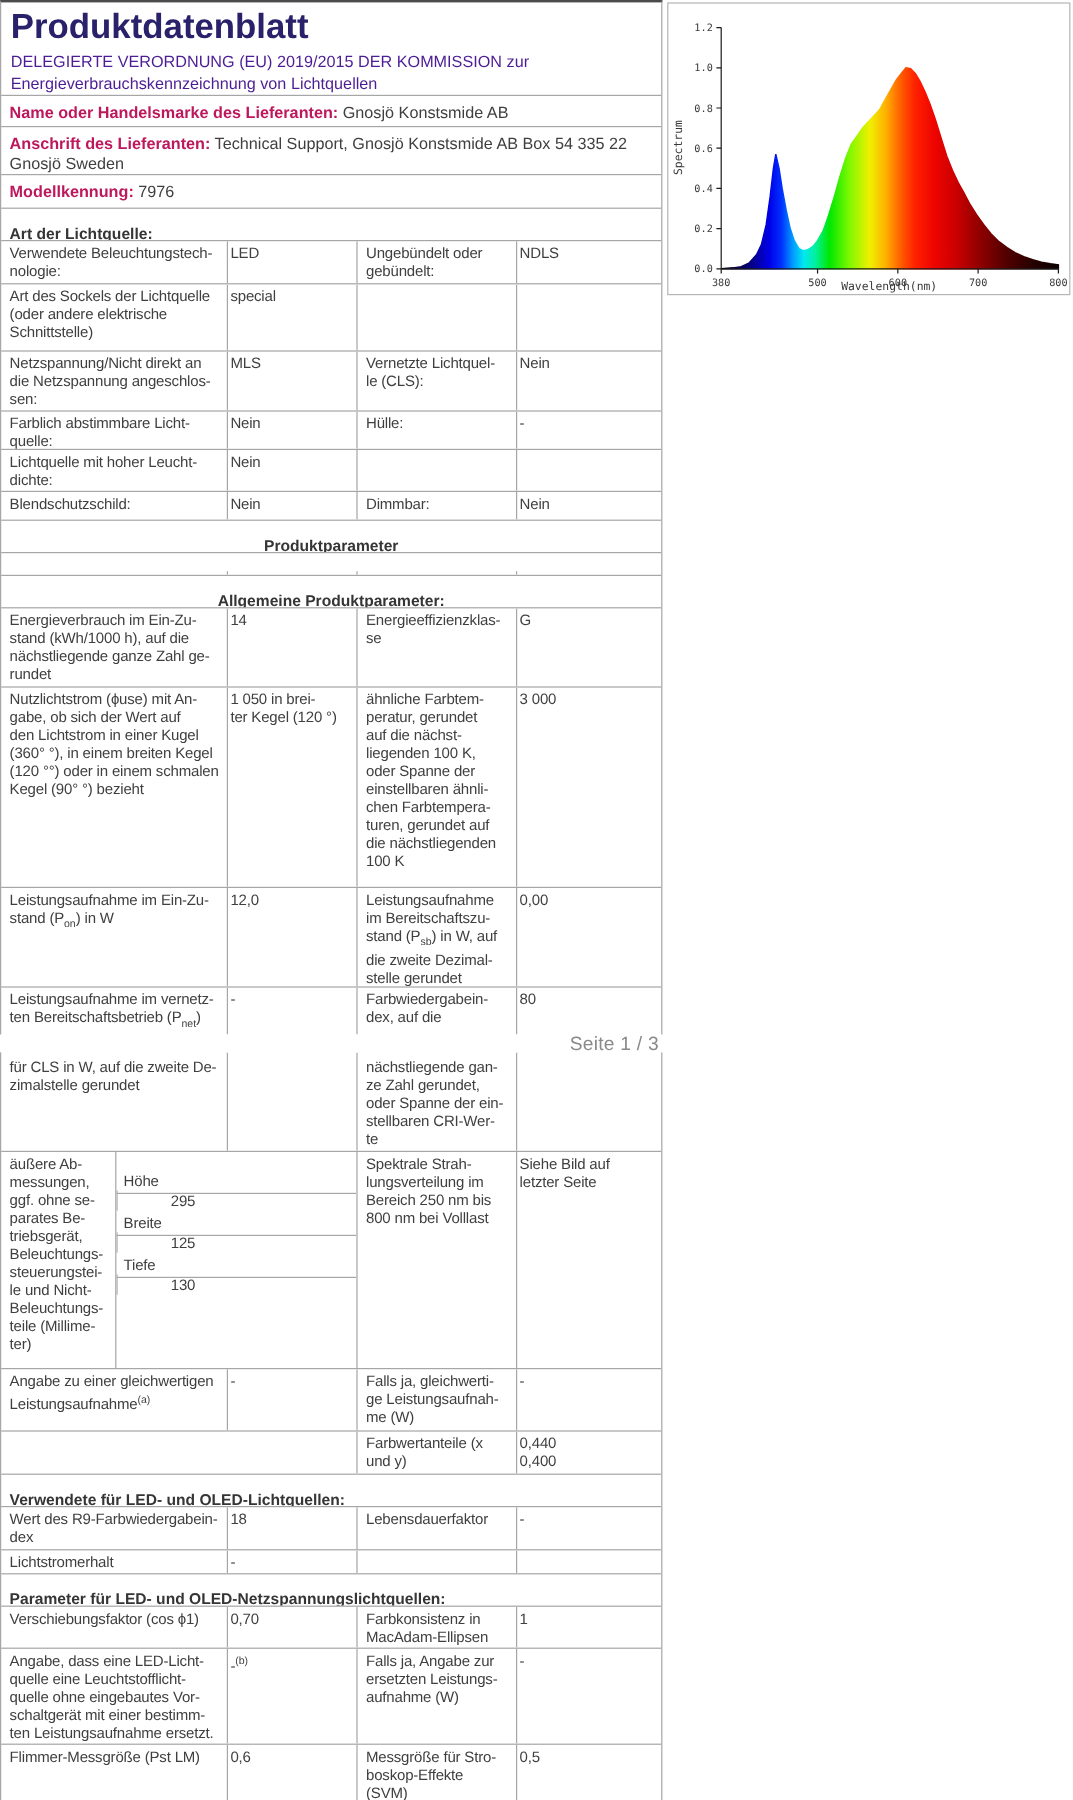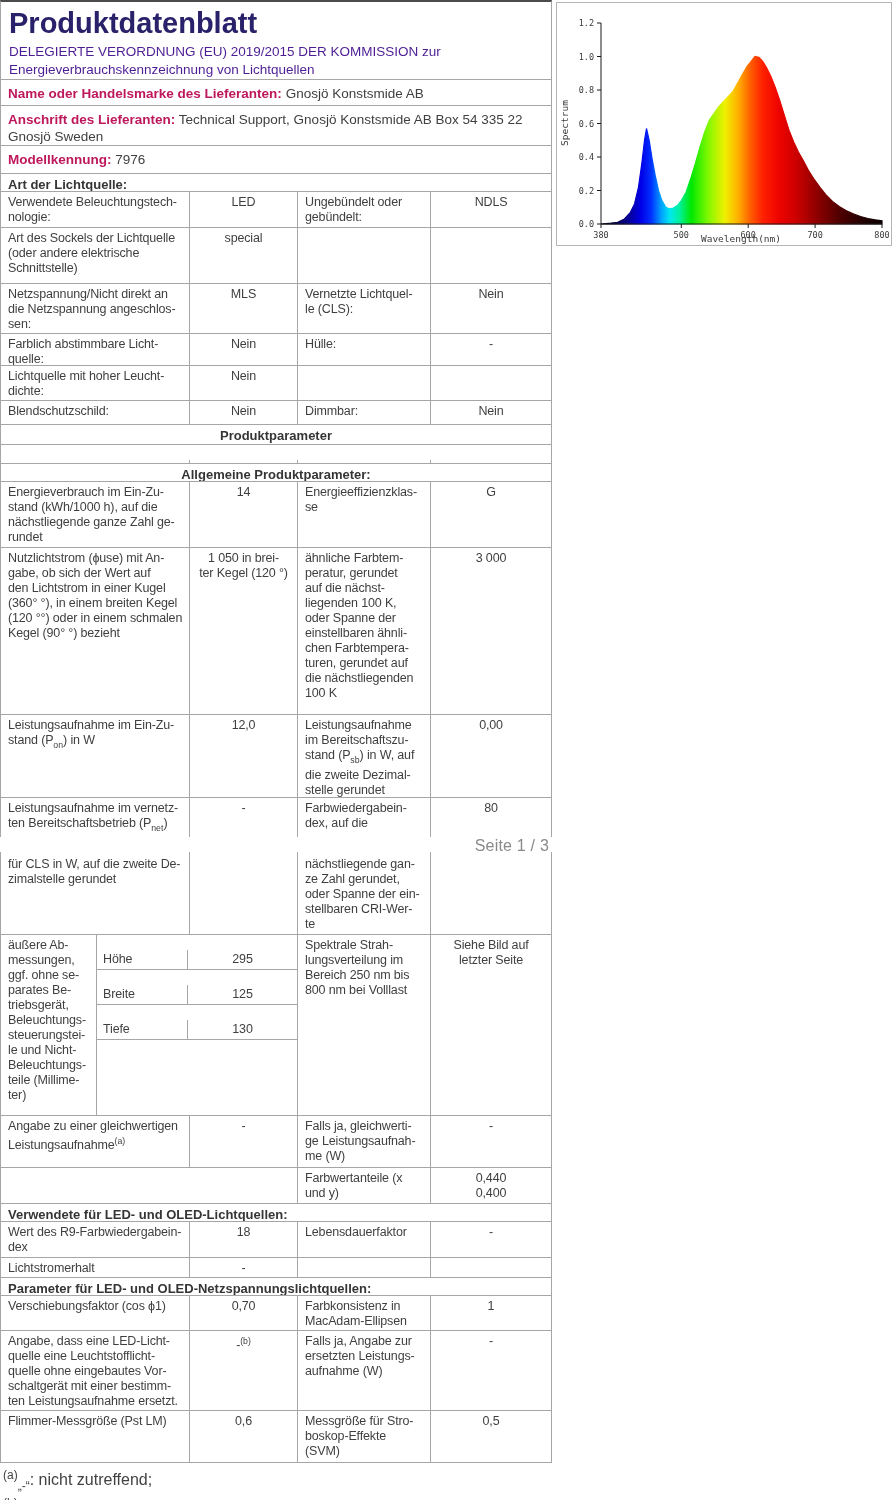--- a/index.html
+++ b/index.html
@@ -20,43 +20,43 @@
   .b2 > div + div{border-top:1px solid var(--bd);}
 
   .titleblock{height:77px;padding:5px 8px;overflow:hidden;}
   .titleblock h1{font-size:29px;font-weight:bold;color:var(--ti);line-height:32px;}
   .reg{font-size:13.5px;line-height:18px;margin-top:4px;white-space:pre-line;color:#4c1d95;}
 
   .kv{padding:5px 7px;font-size:13.5px;overflow:hidden;line-height:17px;}
   .kv .b{font-weight:bold;color:#be185d;}
   .h26{height:26px}.h40k{height:40px}.h28{height:28px}
 
-  .sechead{padding:3px 7px;font-size:13px;font-weight:bold;color:#353535;overflow:hidden;line-height:15px;}
+  .sechead{padding:13px 7px;font-size:13px;font-weight:bold;color:#353535;overflow:hidden;line-height:15px;}
   .center{text-align:center;}
   .h18{height:18px}.h19{height:19px}.h20h{height:20px}
 
   .r{display:flex;overflow:hidden;}
   .c{padding:3px 5px 0 7px;font-size:12.5px;line-height:15px;letter-spacing:-0.15px;
      white-space:pre-line;overflow:hidden;}
   .c + .c{border-left:1px solid var(--bd);}
   .w1{width:188px}.w2{width:108px}.w3{width:133px}.w4{width:121px}
   .wm{width:296px}
-  .val{text-align:center;padding-left:2px;padding-right:2px;}
+  .val{text-align:left;padding-left:2px;padding-right:2px;}
   .hdr{font-size:12.5px;margin-top:15px;}
   sub,sup{font-size:70%;letter-spacing:0;}
 
   .h36{height:36px}.h56{height:56px}.h50{height:50px}.h32{height:32px}.h35{height:35px}
   .h24{height:24px}.h66{height:66px}.h167{height:167px}.h83{height:83px}.h40{height:40px}
   .h82{height:82px}.h181{height:181px}.h52{height:52px}.h20{height:20px}.h80{height:80px}
 
   .b2 .r:first-child .c{padding-top:5px;}
 
   .wA{width:95px}
   .wB{width:201px;padding:0;}
-  .subrow{display:flex;height:20px;border-bottom:1px solid var(--bd);}
+  .subrow{display:flex;height:20px;border-bottom:1px solid var(--bd);flex-direction:column;}
   .sc{width:90px;padding:2px 4px 0 6px;font-size:12.5px;line-height:15px;}
   .sv{width:110px;border-left:1px solid var(--bd);text-align:center;padding-top:2px;
       font-size:12.5px;line-height:15px;}
 
   .pagegap{height:15px;position:relative;}
   .seite{position:absolute;right:3px;top:0;font-size:16px;color:#8a8a8a;letter-spacing:0.2px;}
 
   .footnotes{padding:4px 2px 0 3px;}
   .fn{font-size:16px;line-height:17px;color:#424242;}
   .fn sup{font-size:75%;}

